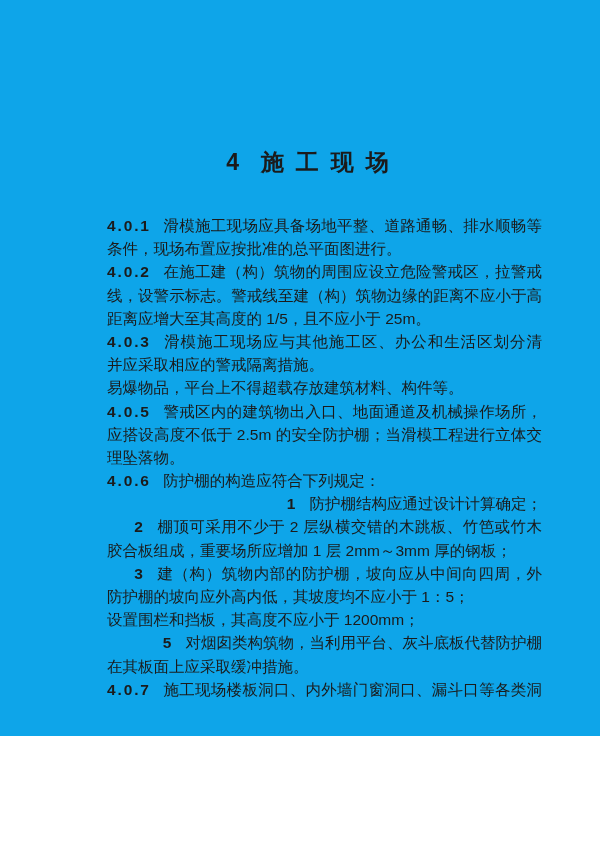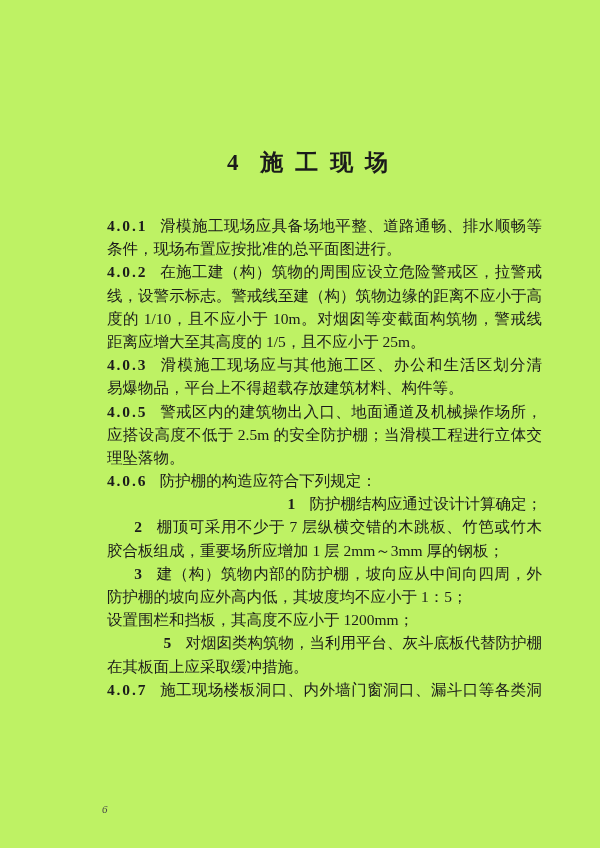--- a/index.html
+++ b/index.html
@@ -3,24 +3,24 @@
 <meta charset="utf-8">
 <style>
   html, body {
     margin: 0;
     padding: 0;
     background: #ffffff;
   }
   .page {
     position: relative;
     width: 600px;
-    height: 848px;
-    background: #bef264;
+    height: 736px;
+    background: #0ea5e9;
     color: #1b1b1b;
-    font-family: Liberation Serif, serif;
+    font-family: Liberation Sans, sans-serif;
     overflow: hidden;
   }
   .title {
     position: absolute;
     top: 147px;
     left: 90px;
     width: 435px;
     text-align: center;
     font-size: 23px;
     font-weight: bold;
@@ -76,30 +76,30 @@
 <div class="page">
   <div class="title">
     <span class="title-num">4</span><span class="title-text">施工现场</span>
   </div>
 
   <div class="body" id="body-lines">
       <div class="line full"><span class="prefix">4.0.1</span><span>滑模施工现场应具备场地平整、道路通畅、排水顺畅等</span></div>
       <div class="line"><span>条件，现场布置应按批准的总平面图进行。</span></div>
       <div class="line full"><span class="prefix">4.0.2</span><span>在施工建（构）筑物的周围应设立危险警戒区，拉警戒</span></div>
       <div class="line full"><span>线，设警示标志。警戒线至建（构）筑物边缘的距离不应小于高</span></div>
-      <div class="line full"><span>度的 1/10，且不应小于 10m。对烟囱等变截面构筑物，警戒线</span></div>
       <div class="line"><span>距离应增大至其高度的 1/5，且不应小于 25m。</span></div>
       <div class="line full"><span class="prefix">4.0.3</span><span>滑模施工现场应与其他施工区、办公和生活区划分清晰，</span></div>
+      <div class="line"><span>并应采取相应的警戒隔离措施。</span></div>
       <div class="line"><span>易爆物品，平台上不得超载存放建筑材料、构件等。</span></div>
       <div class="line full"><span class="prefix">4.0.5</span><span>警戒区内的建筑物出入口、地面通道及机械操作场所，</span></div>
       <div class="line full"><span>应搭设高度不低于 2.5m 的安全防护棚；当滑模工程进行立体交</span></div>
       <div class="line"><span>理坠落物。</span></div>
       <div class="line"><span class="prefix">4.0.6</span><span>防护棚的构造应符合下列规定：</span></div>
       <div class="line indent"><span class="prefix">1</span><span>防护棚结构应通过设计计算确定；</span></div>
-      <div class="line full indent"><span class="prefix">2</span><span>棚顶可采用不少于 7 层纵横交错的木跳板、竹笆或竹木</span></div>
+      <div class="line full indent"><span class="prefix">2</span><span>棚顶可采用不少于 2 层纵横交错的木跳板、竹笆或竹木</span></div>
       <div class="line"><span>胶合板组成，重要场所应增加 1 层 2mm～3mm 厚的钢板；</span></div>
       <div class="line full indent"><span class="prefix">3</span><span>建（构）筑物内部的防护棚，坡向应从中间向四周，外</span></div>
       <div class="line"><span>防护棚的坡向应外高内低，其坡度均不应小于 1：5；</span></div>
       <div class="line"><span>设置围栏和挡板，其高度不应小于 1200mm；</span></div>
       <div class="line full indent"><span class="prefix">5</span><span>对烟囱类构筑物，当利用平台、灰斗底板代替防护棚时，</span></div>
       <div class="line"><span>在其板面上应采取缓冲措施。</span></div>
       <div class="line full"><span class="prefix">4.0.7</span><span>施工现场楼板洞口、内外墙门窗洞口、漏斗口等各类洞</span></div>
     </div>
 
   <div class="page-number">6</div>

